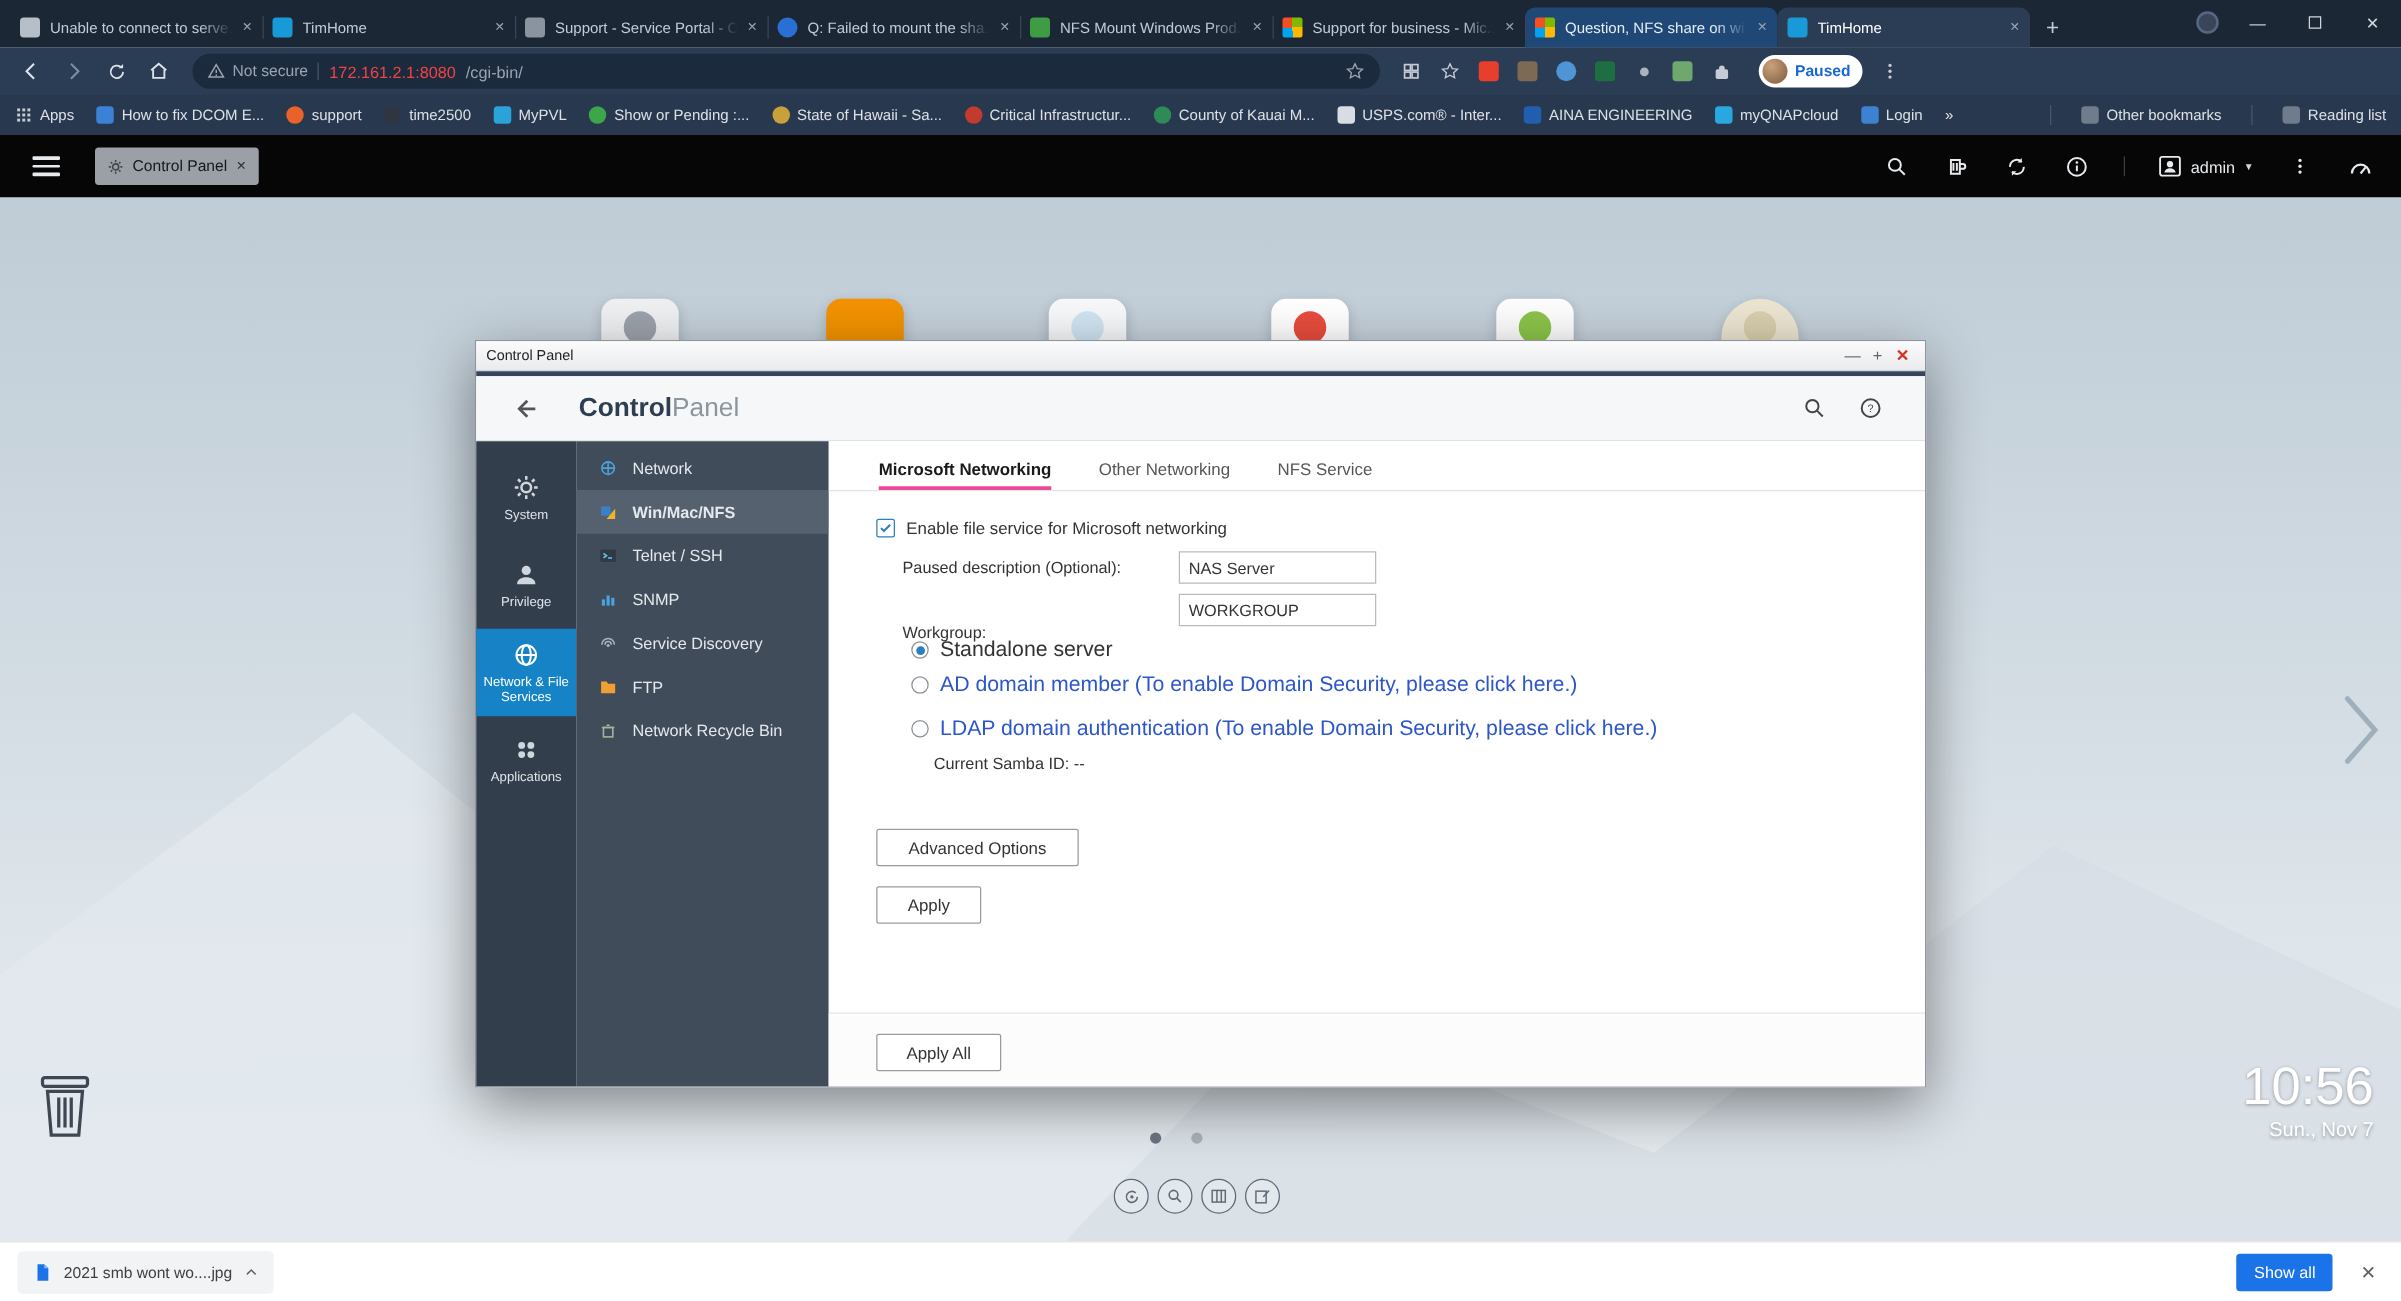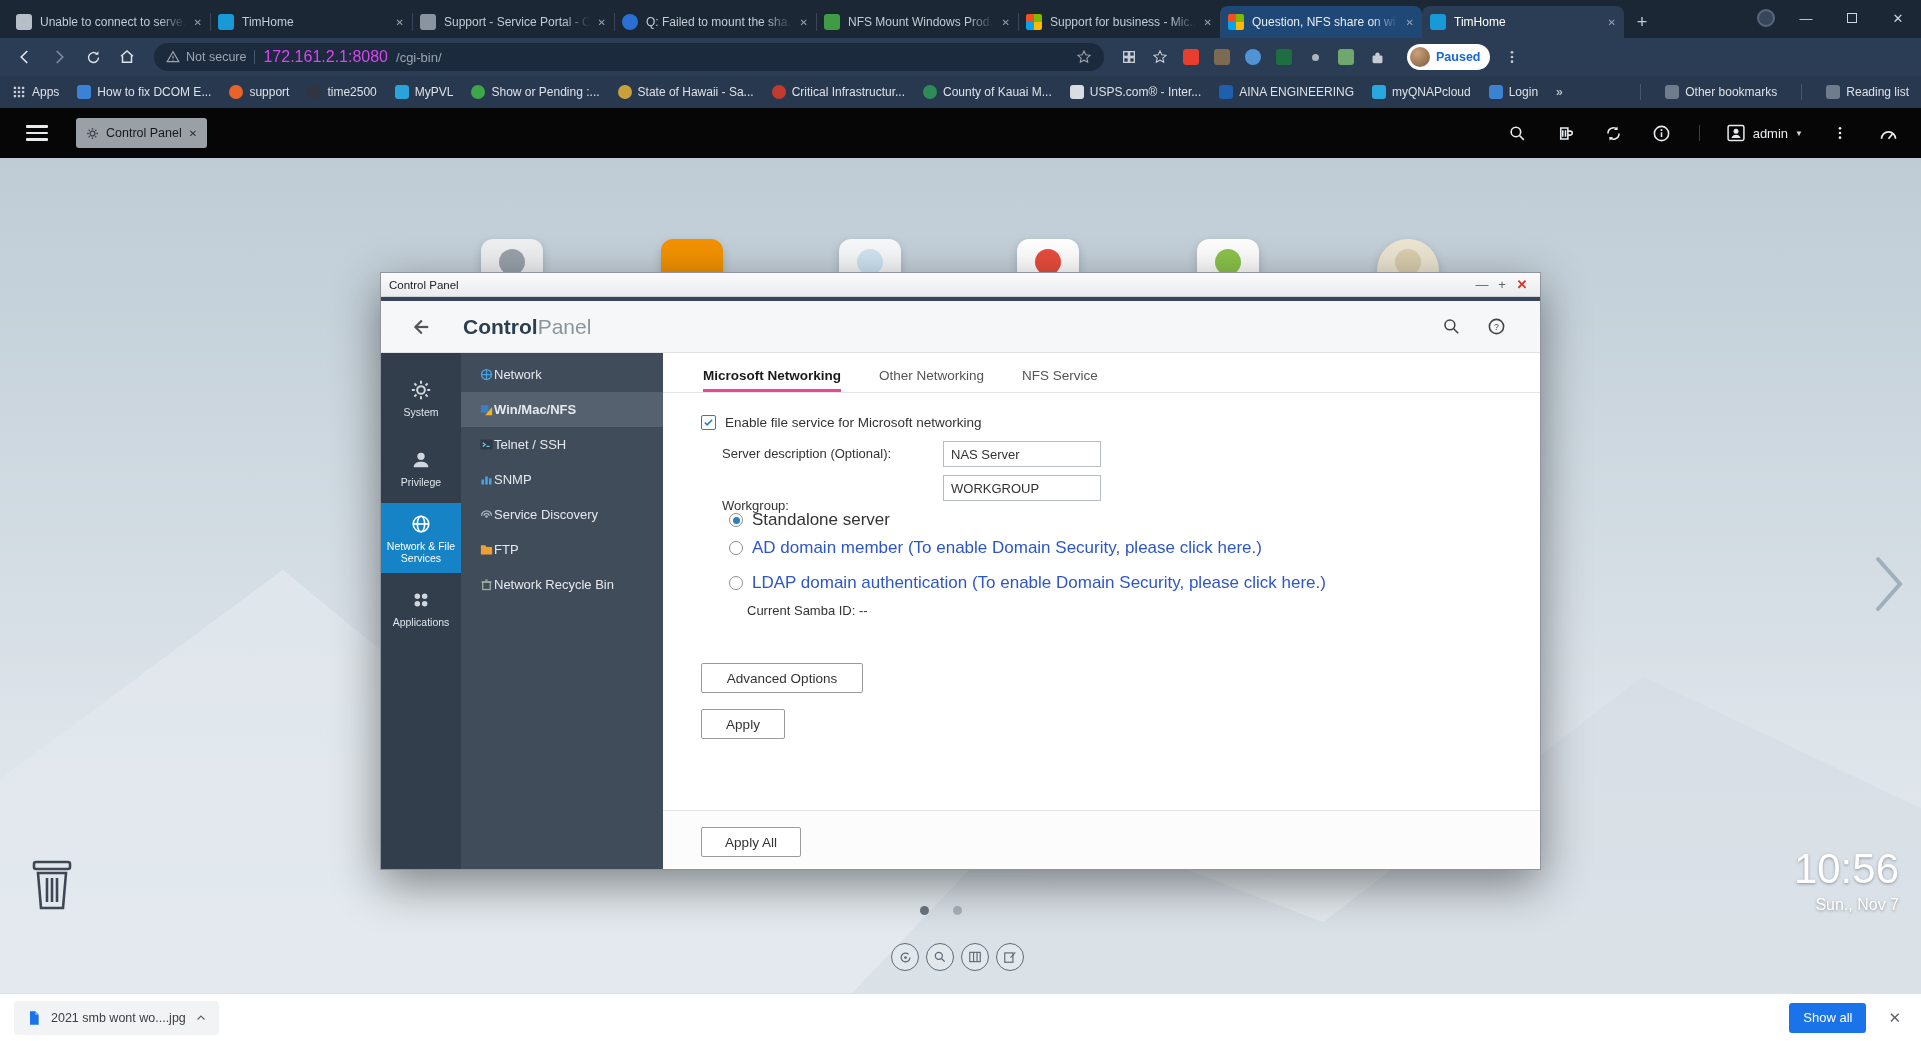--- a/index.html
+++ b/index.html
@@ -29,21 +29,21 @@
   .wc-square { width:10px; height:10px; border:1.5px solid #cfd6de; }
   .tb-circle { width:18px; height:18px; border-radius:50%; background:#39465a; border:2px solid #56687f; margin-right:8px; }
 
   
   .navbar { position:absolute; top:38px; left:0; right:0; height:38px; background:#2b3c55; display:flex; align-items:center; padding:0 10px; gap:4px; }
   .nav-btn { width:30px; height:30px; display:flex; align-items:center; justify-content:center; color:#dde3ea; }
   .nav-btn.dim { color:#7e8da0; }
   .addr { flex:1; height:28px; margin:0 8px; background:#1c2a3d; border-radius:14px; display:flex; align-items:center; padding:0 12px; gap:8px; max-width:950px; }
   .addr .sec { color:#9aa5b1; font-size:12.5px; display:flex; align-items:center; gap:6px; }
   .addr .sep { width:1px; height:14px; background:#46566c; }
-  .addr .host { color:#d946ef; font-size:16px; }
+  .addr .host { color:#ef4444; font-size:13px; }
   .addr .path { color:#9aa5b1; font-size:13px; }
   .addr .star { margin-left:auto; color:#9aa5b1; }
   .ext-row { display:flex; align-items:center; gap:13px; margin-left:4px; }
   .ext { width:18px; height:18px; display:flex; align-items:center; justify-content:center; color:#c7ccd4; }
   .ext-sq { width:16px; height:16px; border-radius:3px; }
   .profile-pill { height:26px; background:#fff; border-radius:13px; display:flex; align-items:center; gap:6px; padding:0 10px 0 3px; margin-left:8px; }
   .avatar { width:20px; height:20px; border-radius:50%; background:radial-gradient(circle at 35% 30%, #caa27b, #7d5a3c); }
   .profile-pill span { color:#1967d2; font-size:12.5px; font-weight:700; }
 
   
@@ -103,21 +103,21 @@
   .cp-hicons { margin-left:auto; display:flex; gap:26px; padding-right:34px; color:#444; }
   .cp-body { flex:1; display:flex; min-height:0; }
 
   .side1 { width:80px; background:#323e4c; padding-top:10px; display:flex; flex-direction:column; }
   .s1item { min-height:70px; display:flex; flex-direction:column; align-items:center; justify-content:center; gap:5px; color:#dfe5ea; font-size:10.5px; text-align:center; padding:6px 3px; }
   .s1item svg { color:#cfd6dd; }
   .s1item.active { background:#1583c5; color:#fff; }
   .s1item.active svg { color:#fff; }
 
   .side2 { width:202px; background:#404c5a; padding-top:4px; }
-  .s2item { height:35px; display:flex; align-items:center; gap:0; padding-left:17px; color:#e4e9ee; font-size:13px; }
+  .s2item { height:35px; display:flex; align-items:center; gap:12px; padding-left:17px; color:#e4e9ee; font-size:13px; }
   .s2item.active { background:#566170; font-weight:700; }
   .s2ic { width:16px; height:16px; flex:none; display:flex; align-items:center; justify-content:center; }
 
   .cp-content { flex:1; position:relative; background:#fff; }
   .ct-tabs { position:absolute; top:0; left:0; right:0; height:40px; border-bottom:1px solid #e2e4e7; display:flex; gap:38px; padding-left:40px; align-items:flex-end; }
   .ct-tab { padding-bottom:9px; font-size:13.5px; color:#555; }
   .ct-tab.active { color:#1a1a1a; font-weight:700; border-bottom:3px solid #ec4899; padding-bottom:6px; }
   .chk-row { position:absolute; top:62px; left:38px; display:flex; gap:9px; align-items:center; font-size:13.5px; color:#333; }
   .chk { width:15px; height:15px; border:1.5px solid #2a80bd; border-radius:2px; display:flex; align-items:center; justify-content:center; color:#2a80bd; }
   .flabel { position:absolute; left:59px; font-size:13px; color:#333; }
@@ -682,21 +682,21 @@
 
           <div class="chk-row">
             <span class="chk">
               <svg width="11" height="11" viewBox="0 0 24 24">
                   <path d="M4 12l5 5L20 6" fill="none" stroke="currentColor" stroke-width="3.5"></path>
                 </svg>
             </span>
             <span>Enable file service for Microsoft networking</span>
           </div>
 
-          <span class="flabel" style="top:93px">Server description (Optional):</span>
+          <span class="flabel" style="top:93px">Paused description (Optional):</span>
           <input class="finput" style="top: 88px;" value="NAS Server">
 
           <span class="flabel" style="top:145px">Workgroup:</span>
           <input class="finput" style="top: 122px;" value="WORKGROUP">
 
           <div class="radio-row" style="top:157px">
             <span class="rad sel"></span>
             <span>Standalone server</span>
           </div>
           <div class="radio-row" style="top:185px">

